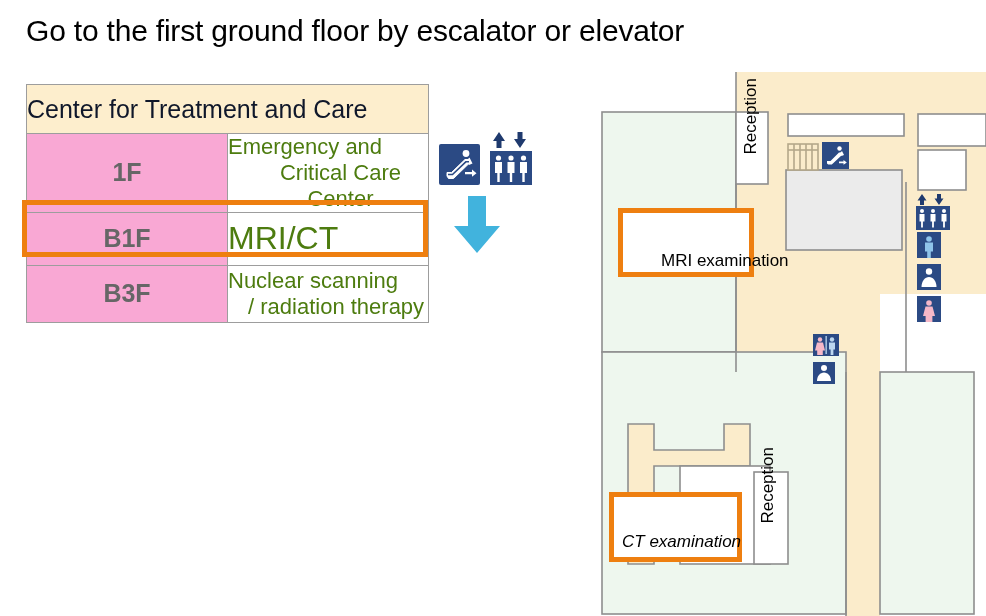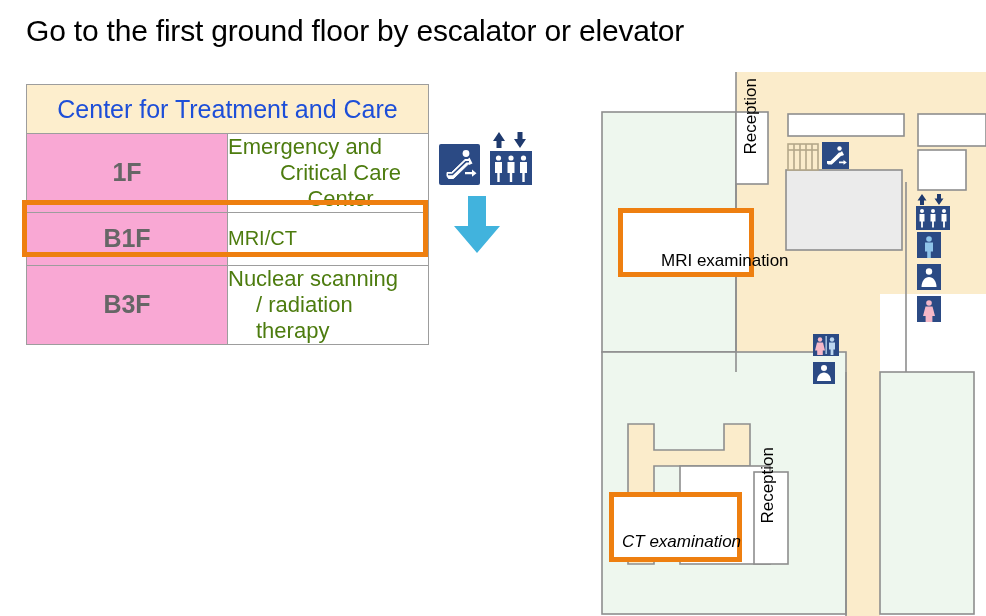--- a/index.html
+++ b/index.html
@@ -37,45 +37,45 @@
     table-layout: fixed;
   }
   #floor-table td {
     border: 1px solid #9d9d9d;
     padding: 0;
     vertical-align: middle;
   }
   .tbl-header-cell {
     background: #fdeecd;
     height: 48px;
-    text-align: center;
+    text-align: left;
     font-size: 25px;
-    color: #1d4ed8;
+    color: #0f172a;
   }
   .floor-code-cell {
     width: 97px;
     background: #f9a8d4;
     text-align: center;
     font-size: 25px;
     font-weight: bold;
     color: #666666;
   }
   .floor-name-cell {
     background: #ffffff;
     font-size: 22px;
     color: #4d7c0f;
     padding: 4px 0 4px 14px;
     line-height: 1.18;
   }
   .row-1f .floor-name-cell,
   .row-b3f .floor-name-cell { height: 56px; }
-  .row-b1f .floor-name-cell { height: 52px; font-size: 20px; }
+  .row-b1f .floor-name-cell { height: 52px; font-size: 32px; }
   .row-b2f .floor-name-cell { height: 44px; }
   .name-line2 { display: block; padding-left: 25px; text-align: center; }
-  .name-line2-b3 { display: block; padding-left: 28px; }
+  .name-line2-b3 { display: block; padding-left: 20px; }
 
   
   #b1f-highlight {
     position: absolute;
     left: 22px;
     top: 200px;
     width: 406px;
     height: 57px;
     border: 5px solid #ee7f10;
     box-sizing: border-box;

